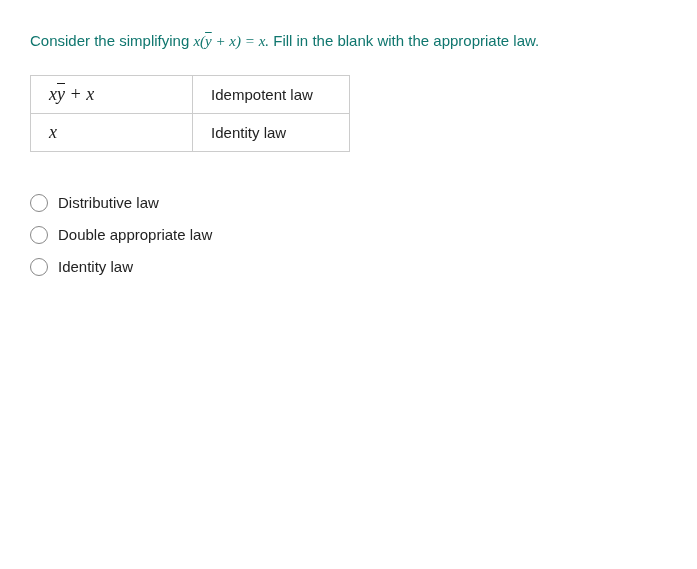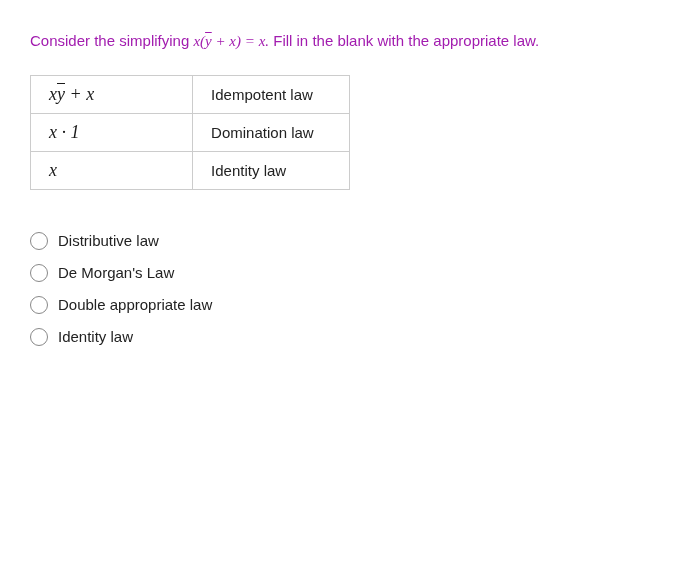--- a/index.html
+++ b/index.html
@@ -10,21 +10,21 @@
       min-height: 569px;
       padding: 30px 30px 30px 30px;
       font-size: 16px;
       color: #1a1a1a;
     }
 
     .question-text {
       font-family: Arial, sans-serif;
       font-size: 15px;
       margin-bottom: 22px;
-      color: #a21caf;
+      color: #0f766e;
       line-height: 1.5;
     }
 
     .table-container {
       margin-bottom: 28px;
       display: inline-block;
     }
 
     table {
       border-collapse: collapse;
@@ -105,49 +105,39 @@
 
 
       <tr>
         <td class="math-cell">
           <i>x</i><span class="overline" style="font-style:italic;">y</span> + <i>x</i>
         </td>
         <td class="law-cell">Idempotent law</td>
       </tr>
 
 
-      <tr>
-        <td class="math-cell">
-          <i>x</i> · 1
-        </td>
-        <td class="law-cell">Domination law</td>
-      </tr>
 
       <tr>
         <td class="math-cell">
           <i>x</i>
         </td>
         <td class="law-cell">Identity law</td>
       </tr>
     </tbody>
   </table>
 </div>
 
 
 <div class="radio-group">
   <label class="radio-item">
     <span class="radio-circle"></span>
     <span>Distributive law</span>
   </label>
   <label class="radio-item">
     <span class="radio-circle"></span>
-    <span>De Morgan's Law</span>
-  </label>
-  <label class="radio-item">
-    <span class="radio-circle"></span>
     <span>Double appropriate law</span>
   </label>
   <label class="radio-item">
     <span class="radio-circle"></span>
     <span>Identity law</span>
   </label>
 </div>
 
 
 

